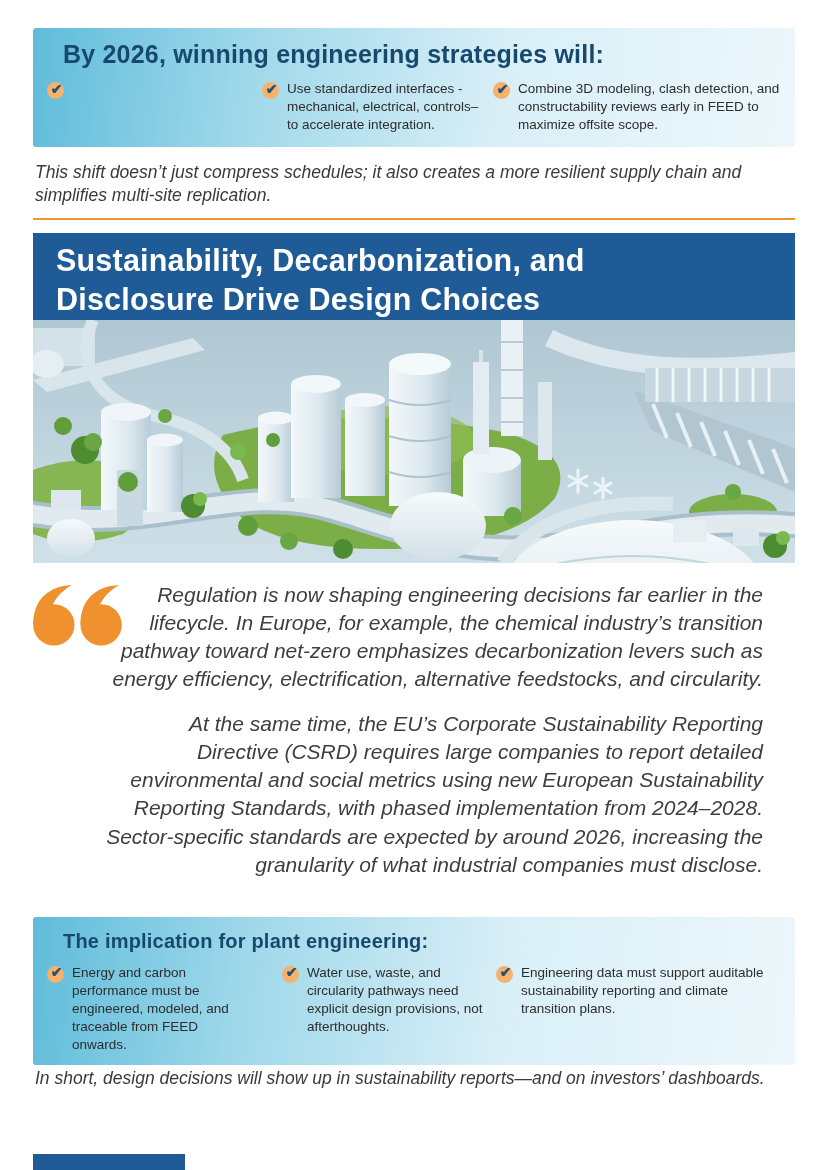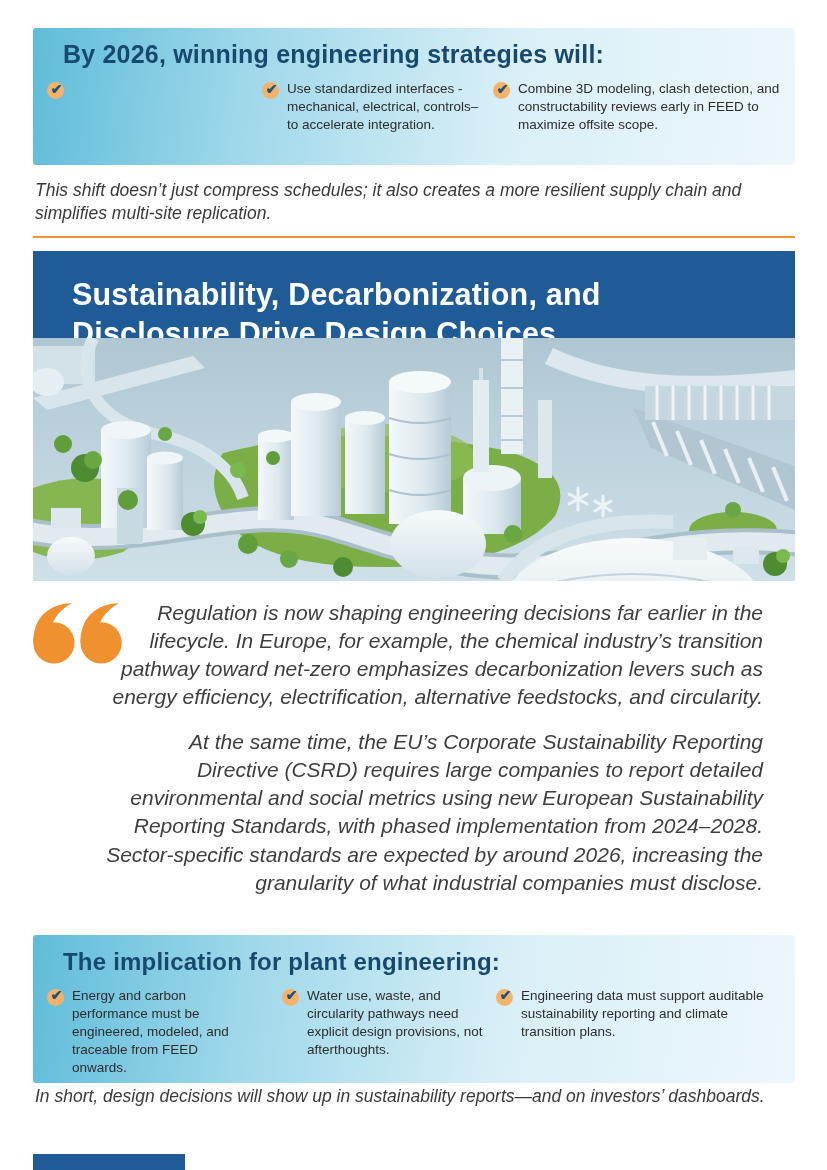--- a/index.html
+++ b/index.html
@@ -3,24 +3,24 @@
 <meta charset="utf-8">
 <style>
   html,body{margin:0;padding:0;background:#ffffff;}
   body{width:827px;height:1170px;position:relative;font-family:"Liberation Sans",sans-serif;overflow:hidden;}
   .content{position:absolute;left:33px;top:0;width:762px;height:1170px;}
 
   
   .gbox{box-sizing:border-box;border-radius:3px;
         background:linear-gradient(97deg,#5FBCDA 0%,#9FD8EA 28%,#D9EFF7 62%,#EDF7FB 100%);}
   .gbox .box-heading{margin:0;color:#17496F;font-weight:700;letter-spacing:.2px;}
-  .strategies{margin-top:28px;height:137px;padding:12px 14px 0 14px;}
+  .strategies{margin-top:28px;height:119px;padding:12px 14px 0 14px;}
   .strategies .box-heading{font-size:25px;margin:0 0 11px 16px;}
   .implication{margin-top:21px;height:148px;padding:13px 14px 0 14px;}
-  .implication .box-heading{font-size:24px;margin:0 0 11px 16px;}
+  .implication .box-heading{font-size:20px;margin:0 0 11px 16px;}
 
   .bullets{display:flex;align-items:flex-start;}
   .bullet{display:flex;align-items:flex-start;}
   .strategies .b1{width:215px;}
   .strategies .b2{width:231px;}
   .strategies .b3{flex:1;}
   .implication .b1{width:235px;}
   .implication .b2{width:214px;}
   .implication .b3{flex:1;}
   .check{flex:none;width:17px;height:17px;border-radius:50%;background:#F5B268;
@@ -35,21 +35,21 @@
   .implication .b2 p{max-width:182px;}
   .implication .b3 p{max-width:262px;}
 
   .note{margin:14px 2px 10px 2px;font-size:17.5px;font-style:italic;line-height:1.33;
         color:#3A3A3A;max-width:748px;}
   .closing{margin-top:2px;}
 
   .orange-rule{border:none;border-top:2.5px solid #F0962C;margin:0 0 13px 0;}
 
   .banner{height:87px;box-sizing:border-box;background:#1E5B97;padding:8px 0 0 23px;}
-  .banner h1{margin:16px;color:#ffffff;font-size:30.5px;font-weight:700;line-height:1.28;letter-spacing:.2px;}
+  .banner h1{margin:0;color:#ffffff;font-size:30.5px;font-weight:700;line-height:1.28;letter-spacing:.2px;}
 
   .hero{width:762px;height:243px;overflow:hidden;background:#C2D5DE;}
 
   .quote-row{display:flex;margin-top:18px;}
   .quote-glyph{flex:none;width:70px;padding-top:4px;}
   .quote-text p{margin:0 0 17px 0;font-size:21px;font-style:italic;line-height:1.34;
                 color:#3E3E3E;max-width:660px;text-align:right;}
 
   .footer-bar{position:absolute;left:33px;bottom:0;width:152px;height:16px;background:#1E5B97;}
 </style>

